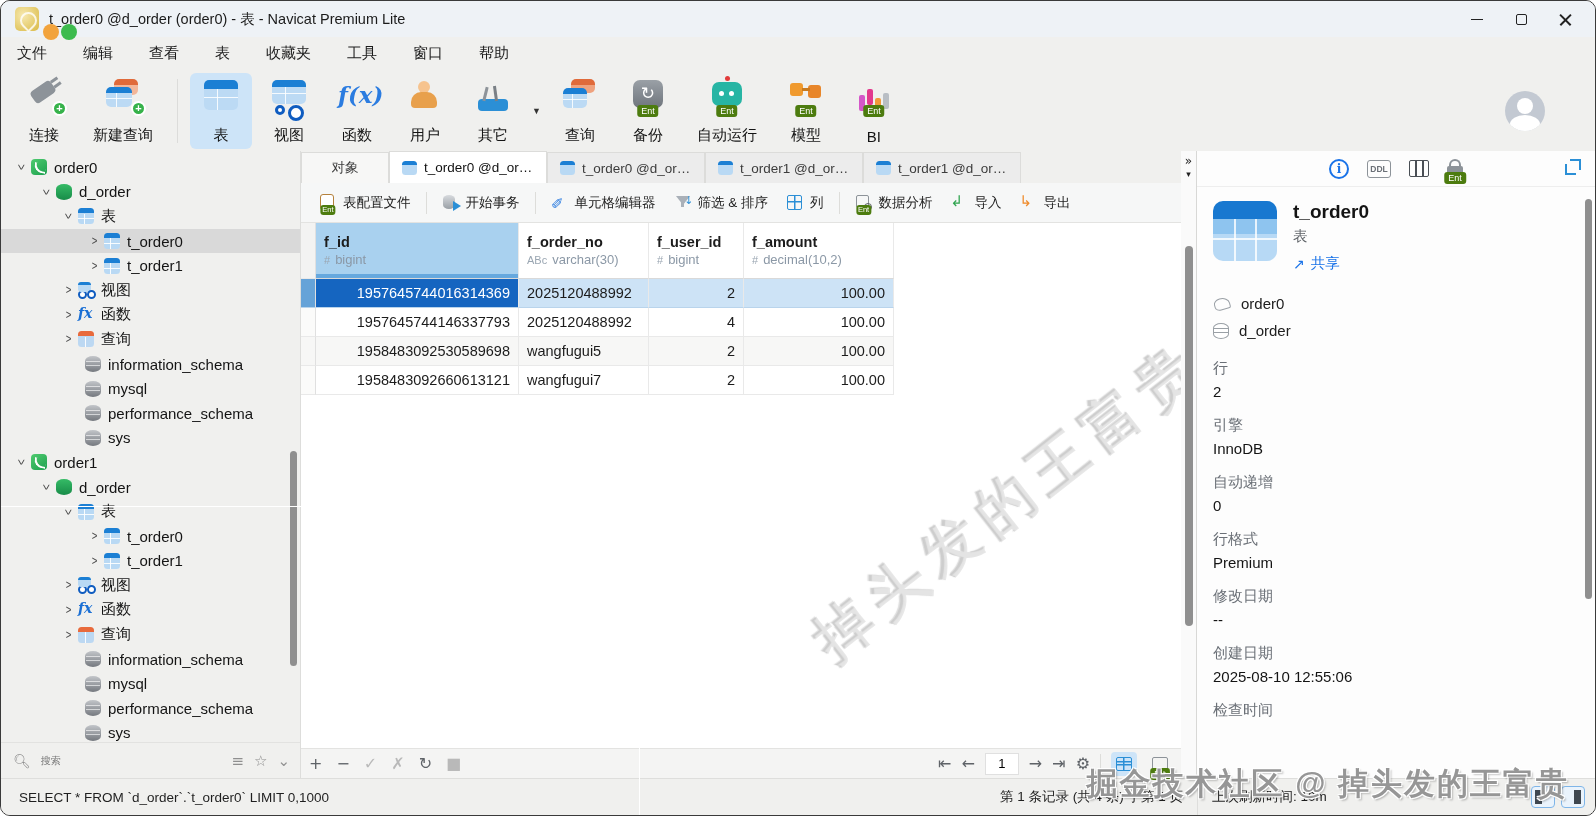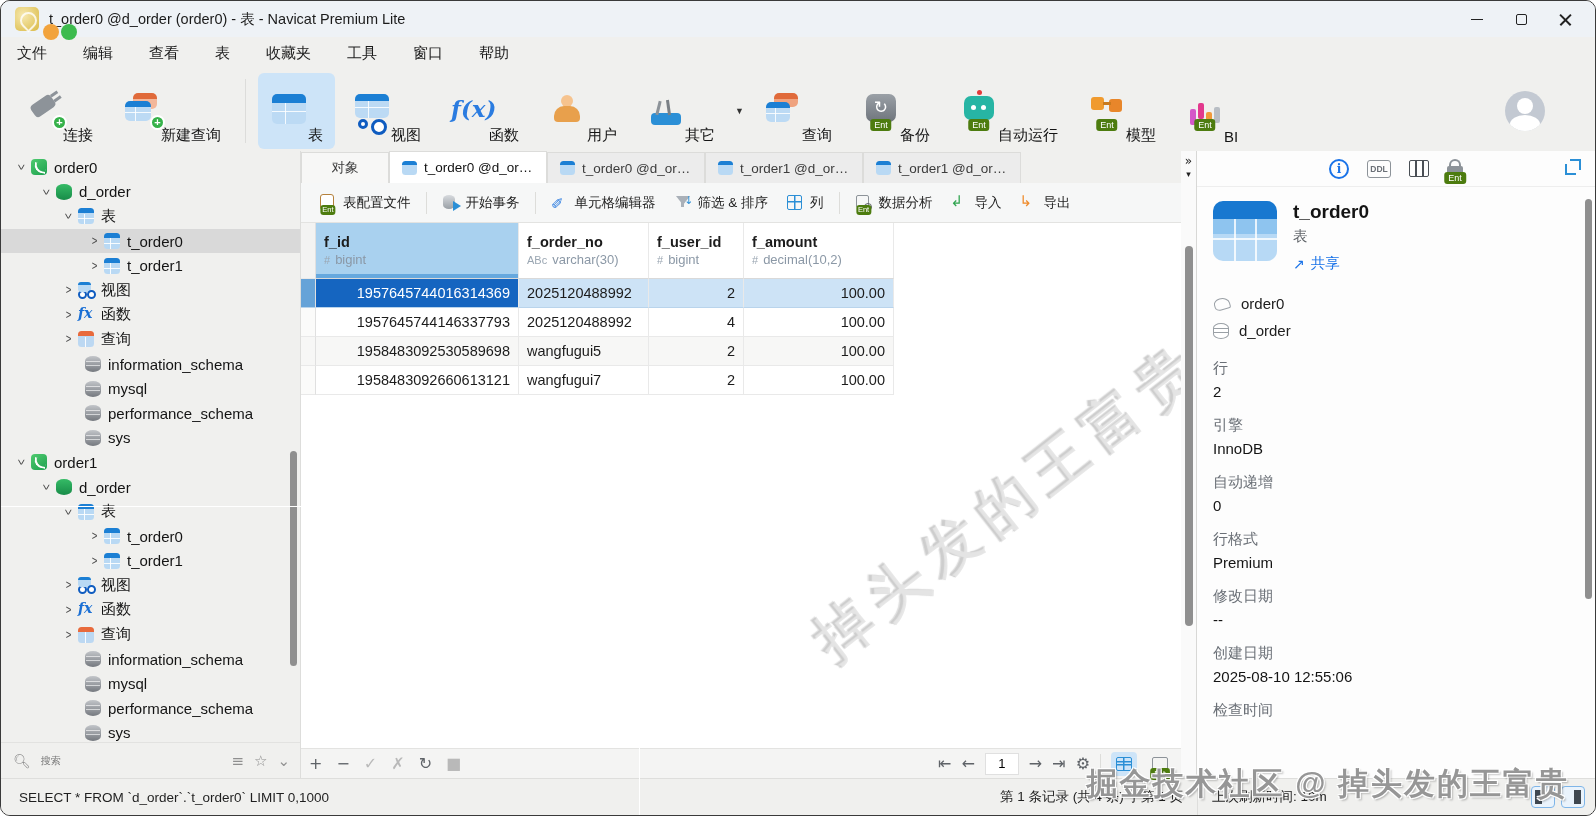--- a/index.html
+++ b/index.html
@@ -22,21 +22,21 @@
   .win-btn .glyph-close::before,.win-btn .glyph-close::after { content:""; position:absolute; left:-1px; top:6px; width:15px; height:1.6px; background:#222; }
   .win-btn .glyph-close::before { transform:rotate(45deg); }
   .win-btn .glyph-close::after { transform:rotate(-45deg); }
 
   
   .menubar { height:32px; display:flex; align-items:center; padding-left:16px; gap:36px; font-size:15px; color:#1c1c1c; flex:0 0 auto; }
   .menu-item { cursor:default; }
 
   
   .toolbar { height:82px; display:flex; align-items:stretch; padding:4px 10px 2px 12px; gap:6px; flex:0 0 auto; position:relative; }
-  .tbtn { display:flex; flex-direction:row; align-items:center; justify-content:flex-start; padding:6px 12px 4px; border-radius:6px; min-width:62px; }
+  .tbtn { display:flex; flex-direction:column; align-items:center; justify-content:flex-start; padding:6px 12px 4px; border-radius:6px; min-width:62px; }
   .tbtn.selected { background:#cde4f8; }
   .tbtn .lab { margin-top:auto; font-size:15px; color:#141414; white-space:nowrap; }
   .tsep { width:1px; background:#dcdcda; margin:6px 6px; }
   .icon32 { width:38px; height:34px; position:relative; margin-bottom:4px; }
 
   .mini-table { position:absolute; border-radius:5px; background:linear-gradient(180deg,#1b7fd4 0 30%, #bcdaf4 30%); overflow:hidden; }
   .mini-table i { position:absolute; left:0; right:0; top:55%; height:1px; background:rgba(255,255,255,.85); }
   .mini-table b { position:absolute; top:30%; bottom:0; left:38%; width:1px; background:rgba(255,255,255,.85); }
   .plus-dot { position:absolute; right:-4px; bottom:-3px; width:15px; height:15px; background:#36b24a; border:2px solid #fff; border-radius:50%; color:#fff; font-size:11px; line-height:11px; text-align:center; font-weight:bold; }
   .plus-dot::before { content:"+"; }

